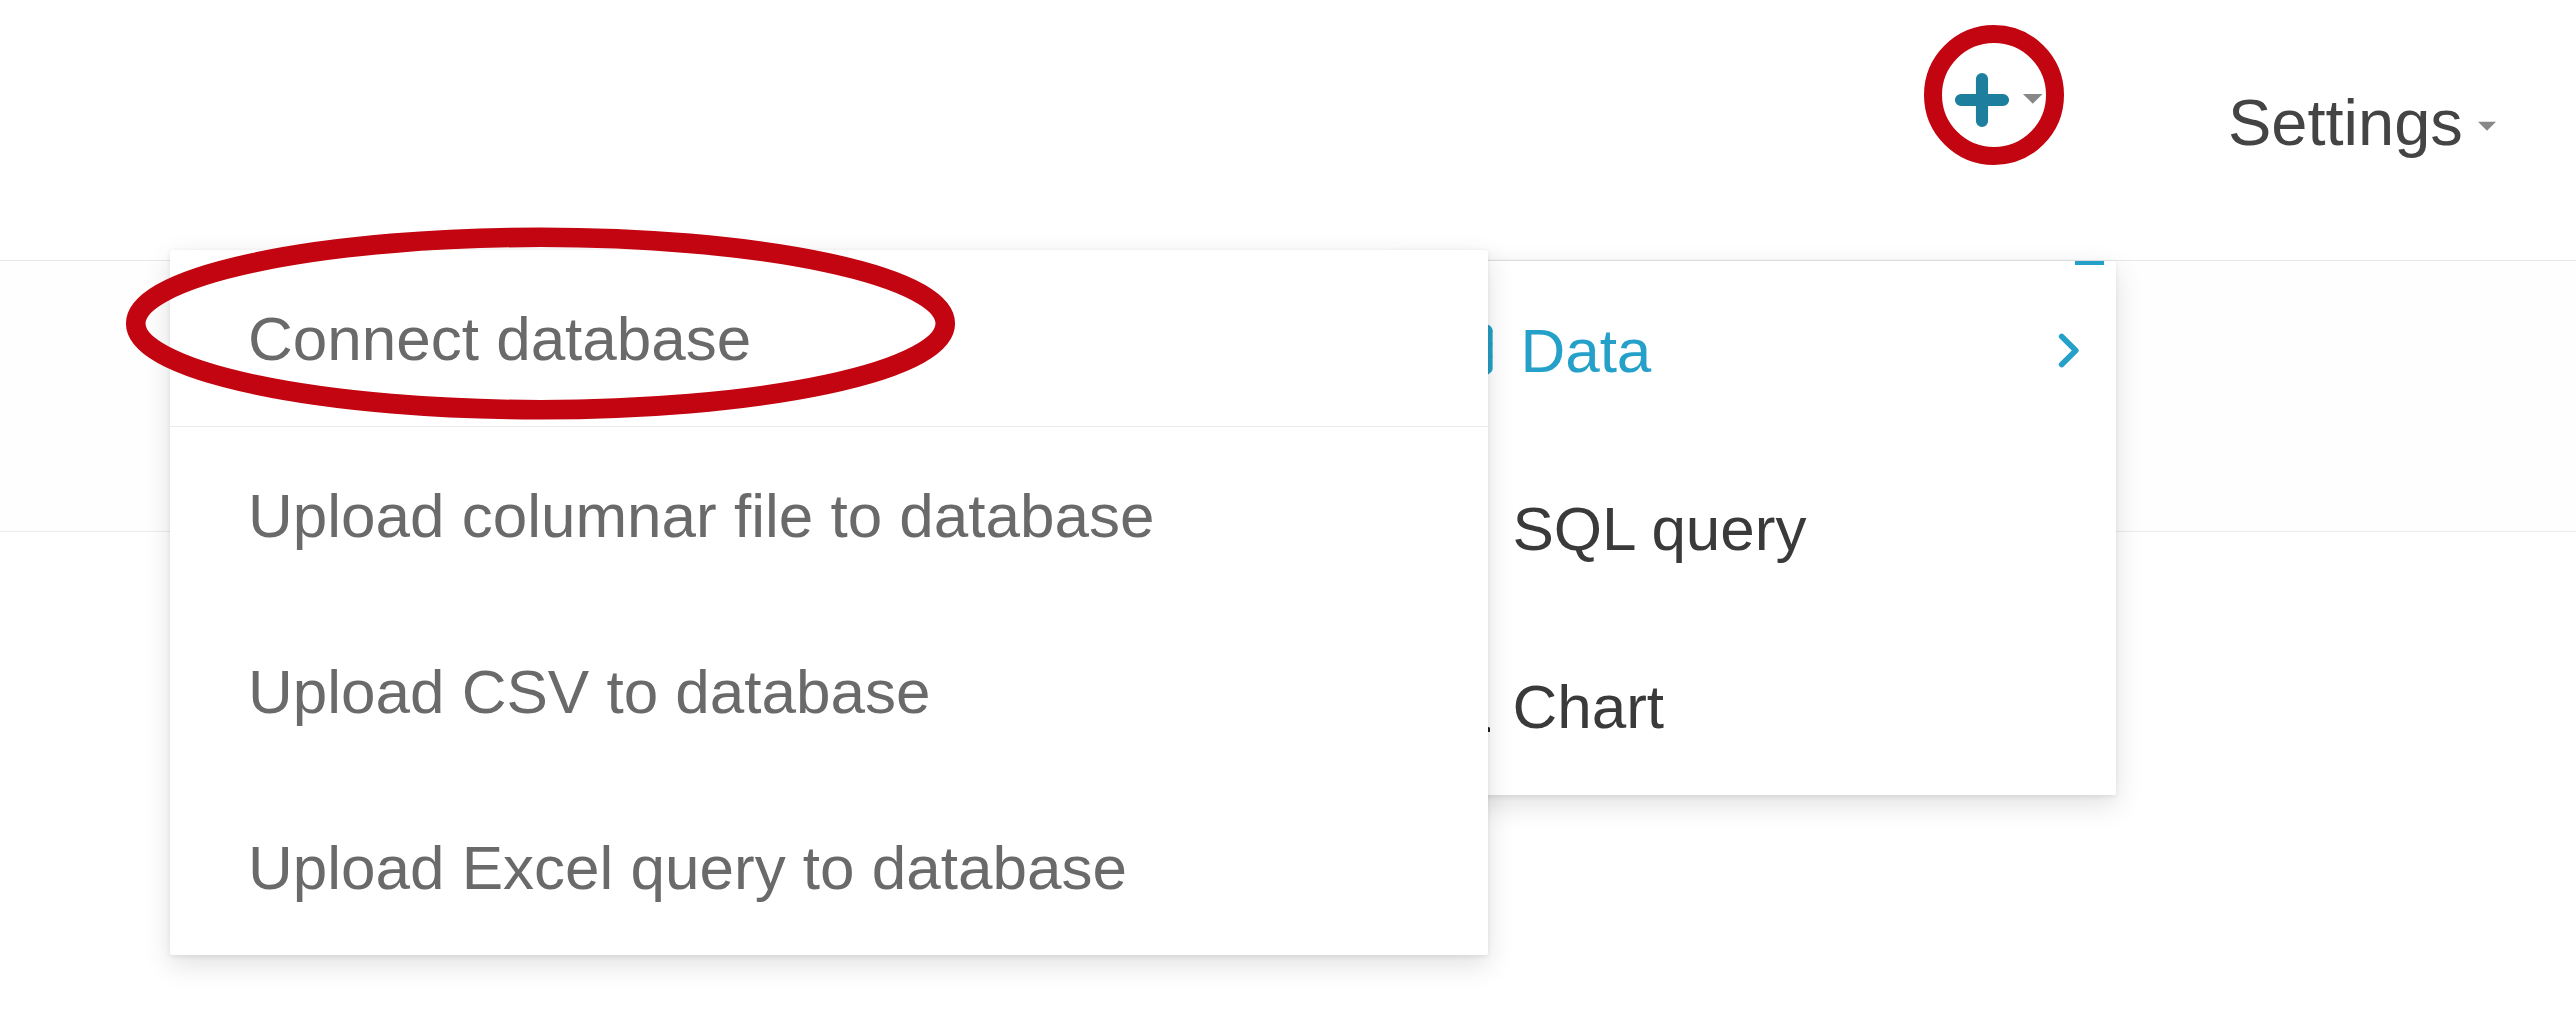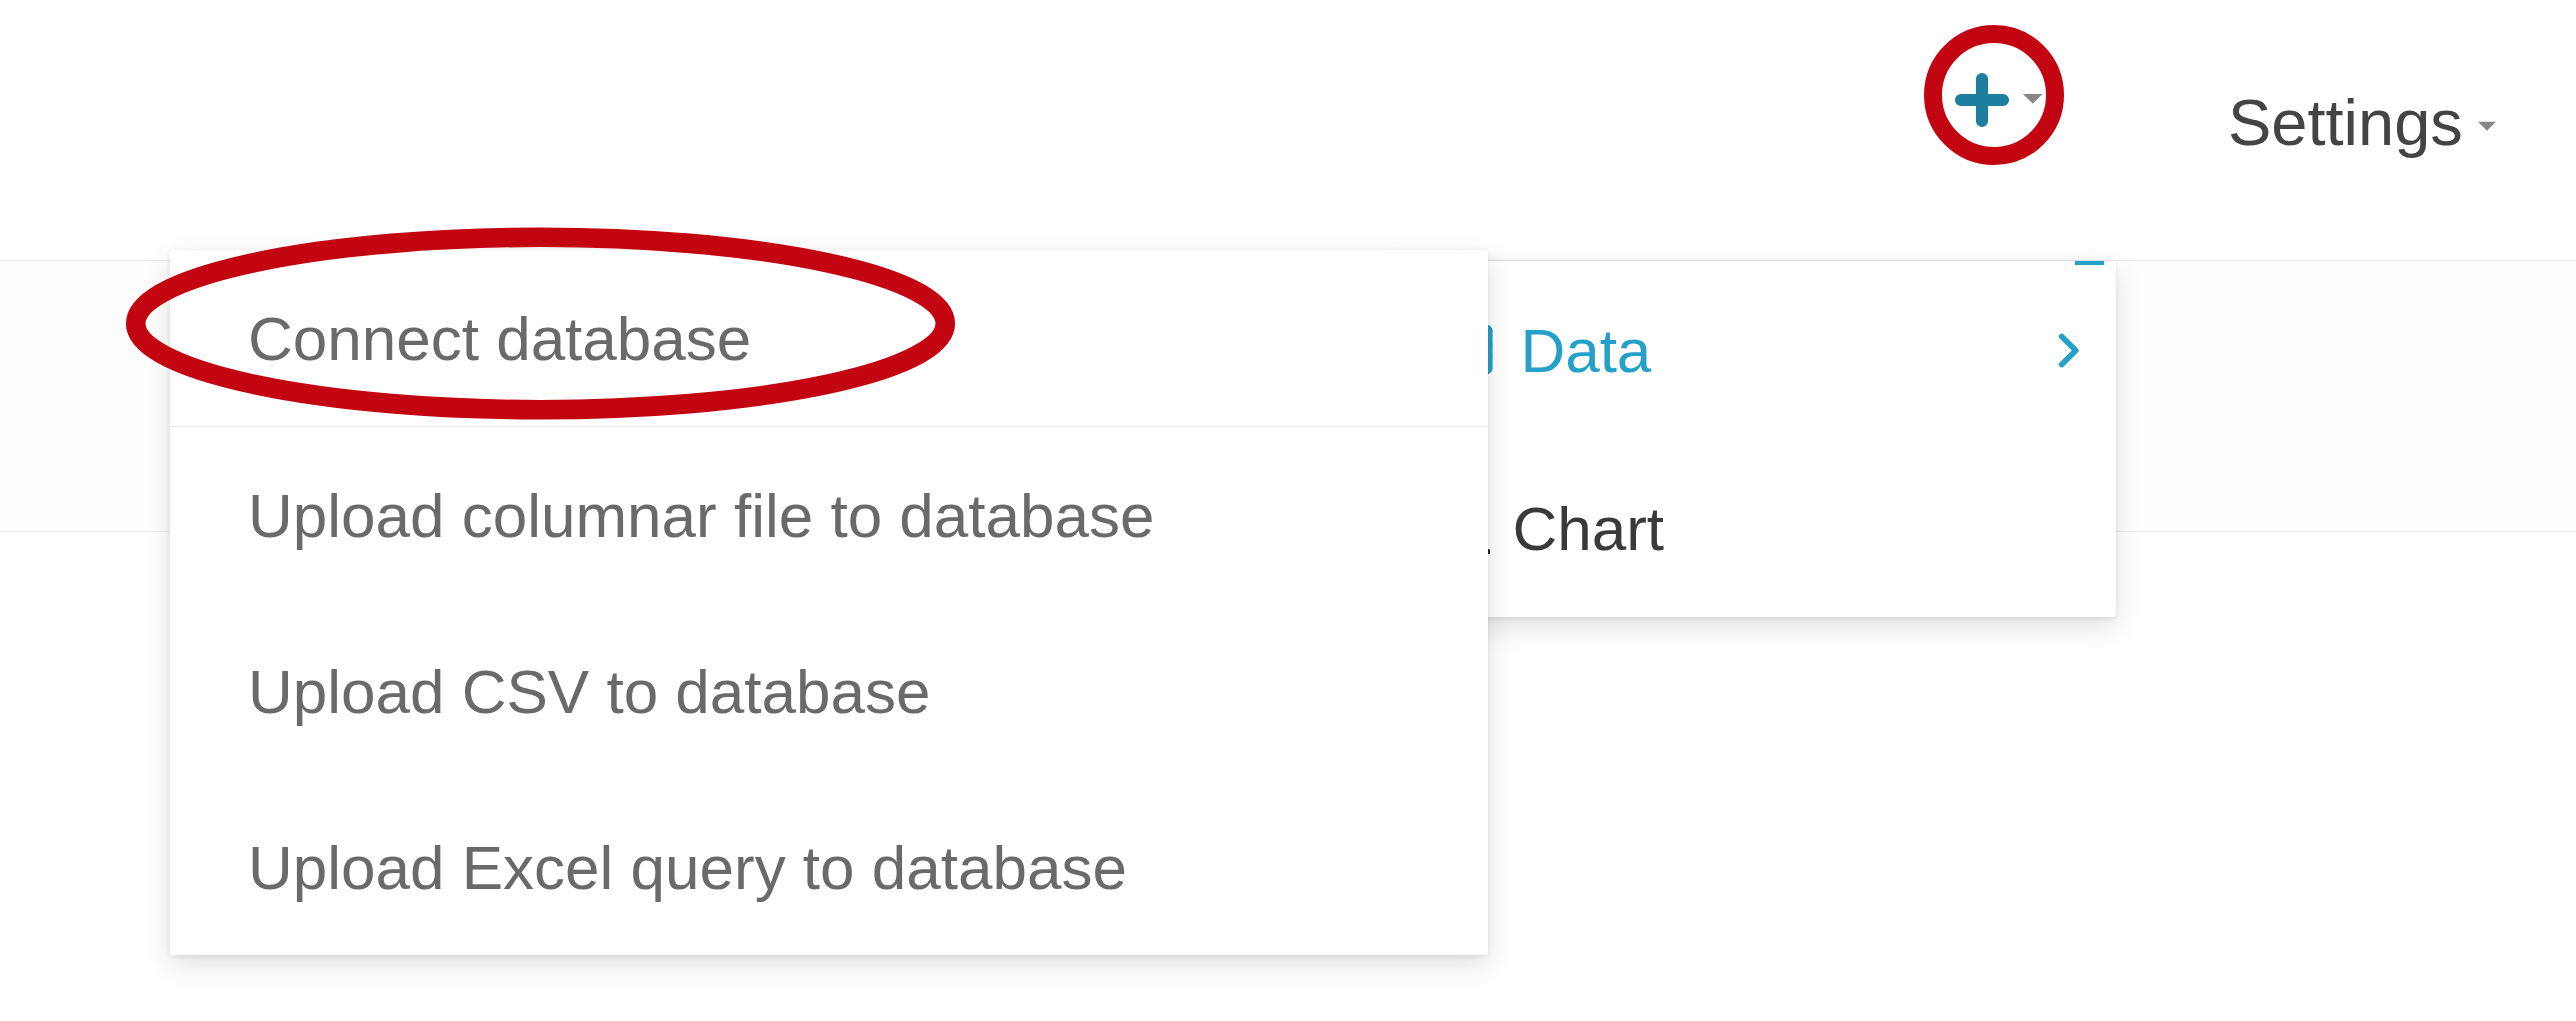--- a/index.html
+++ b/index.html
@@ -213,20 +213,29 @@
       </svg>
     </span>
     <span class="label">Data</span>
     <span class="chev">
       <svg width="23.5" height="39" viewBox="0 0 10 16">
           <path d="M2 2l6 6-6 6" fill="none" stroke="#25a0c8" stroke-width="2.4" stroke-linecap="round" stroke-linejoin="round"></path>
         </svg>
     </span>
   </div>
 
+  <div class="menu-item">
+    <span class="icon-slot">
+      <svg width="52" height="52" viewBox="0 0 24 24">
+          <circle cx="10" cy="10" r="7" fill="none" stroke="#222" stroke-width="3"></circle>
+          <path d="M15.5 15.5L22 22" stroke="#222" stroke-width="3.4" stroke-linecap="round"></path>
+        </svg>
+    </span>
+    <span class="label">SQL query</span>
+  </div>
 
   <div class="menu-item">
     <span class="icon-slot">
       <svg width="55" height="51" viewBox="0 0 26 24">
         <path d="M1 1v22h24" fill="none" stroke="#222" stroke-width="2.6" stroke-linecap="round"></path>
         <rect x="5" y="13" width="4" height="8" fill="#222"></rect>
         <rect x="11" y="7" width="4" height="14" fill="#222"></rect>
         <rect x="17" y="3" width="4" height="18" fill="#222"></rect>
       </svg>
     </span>

